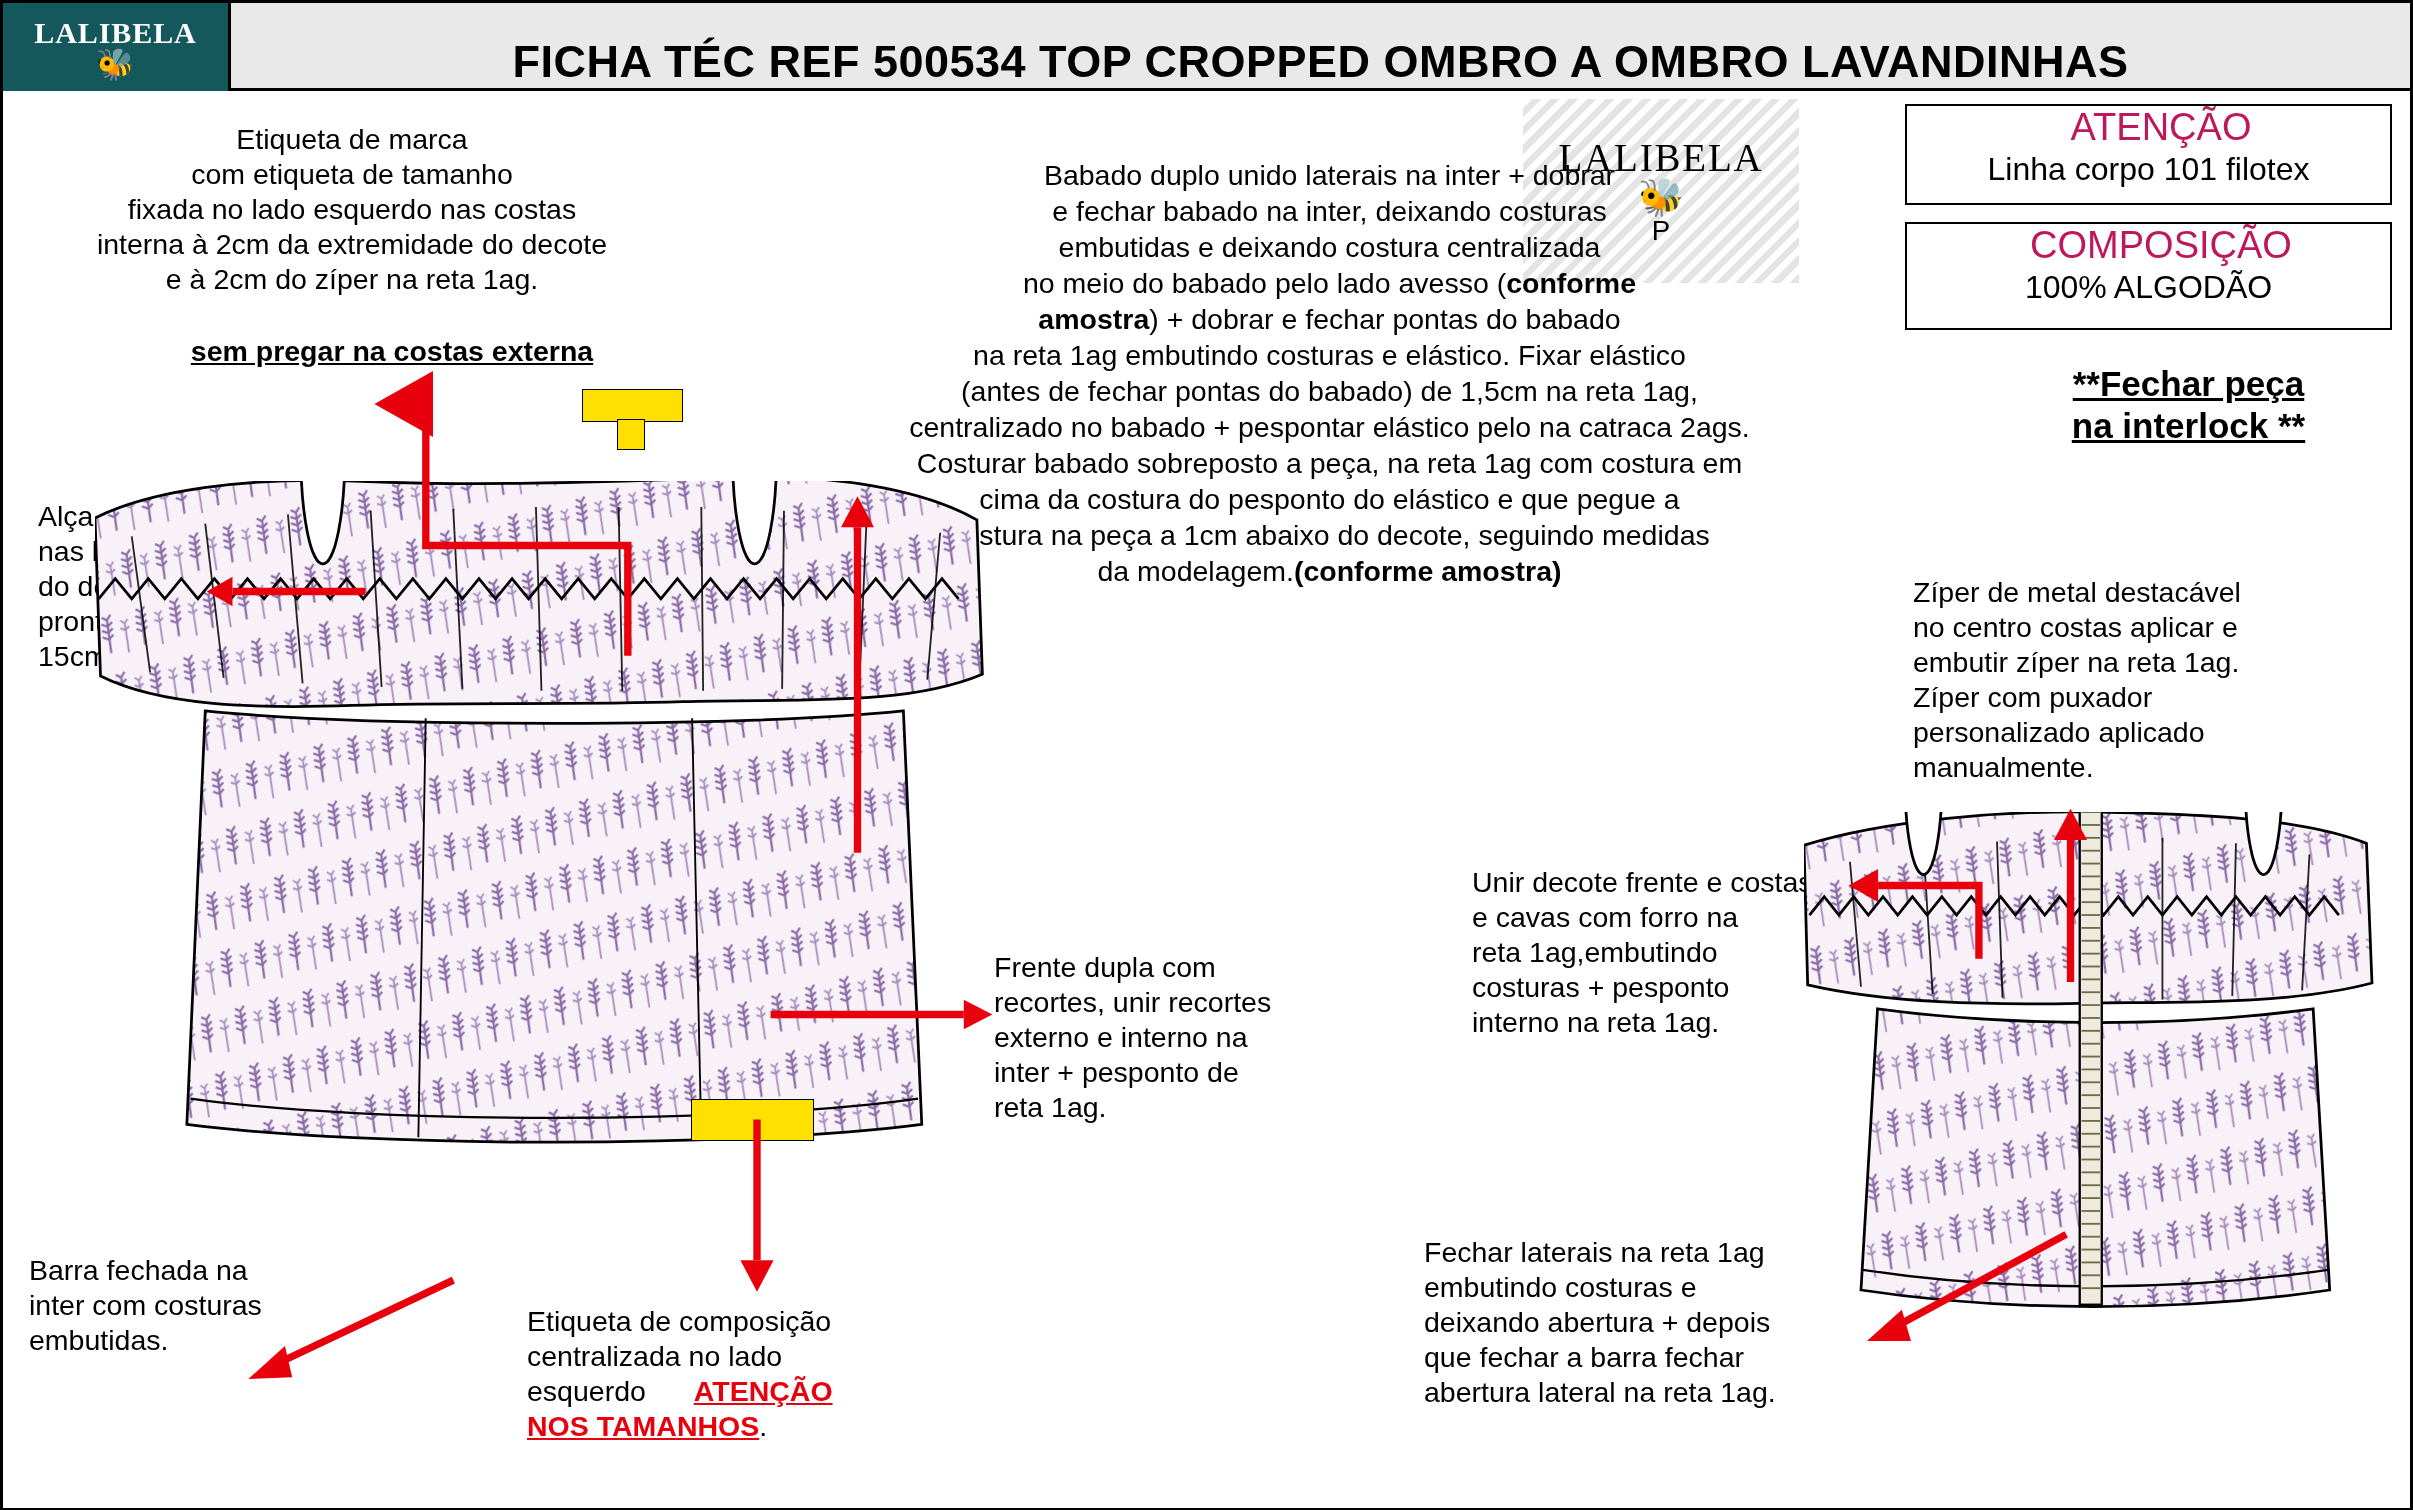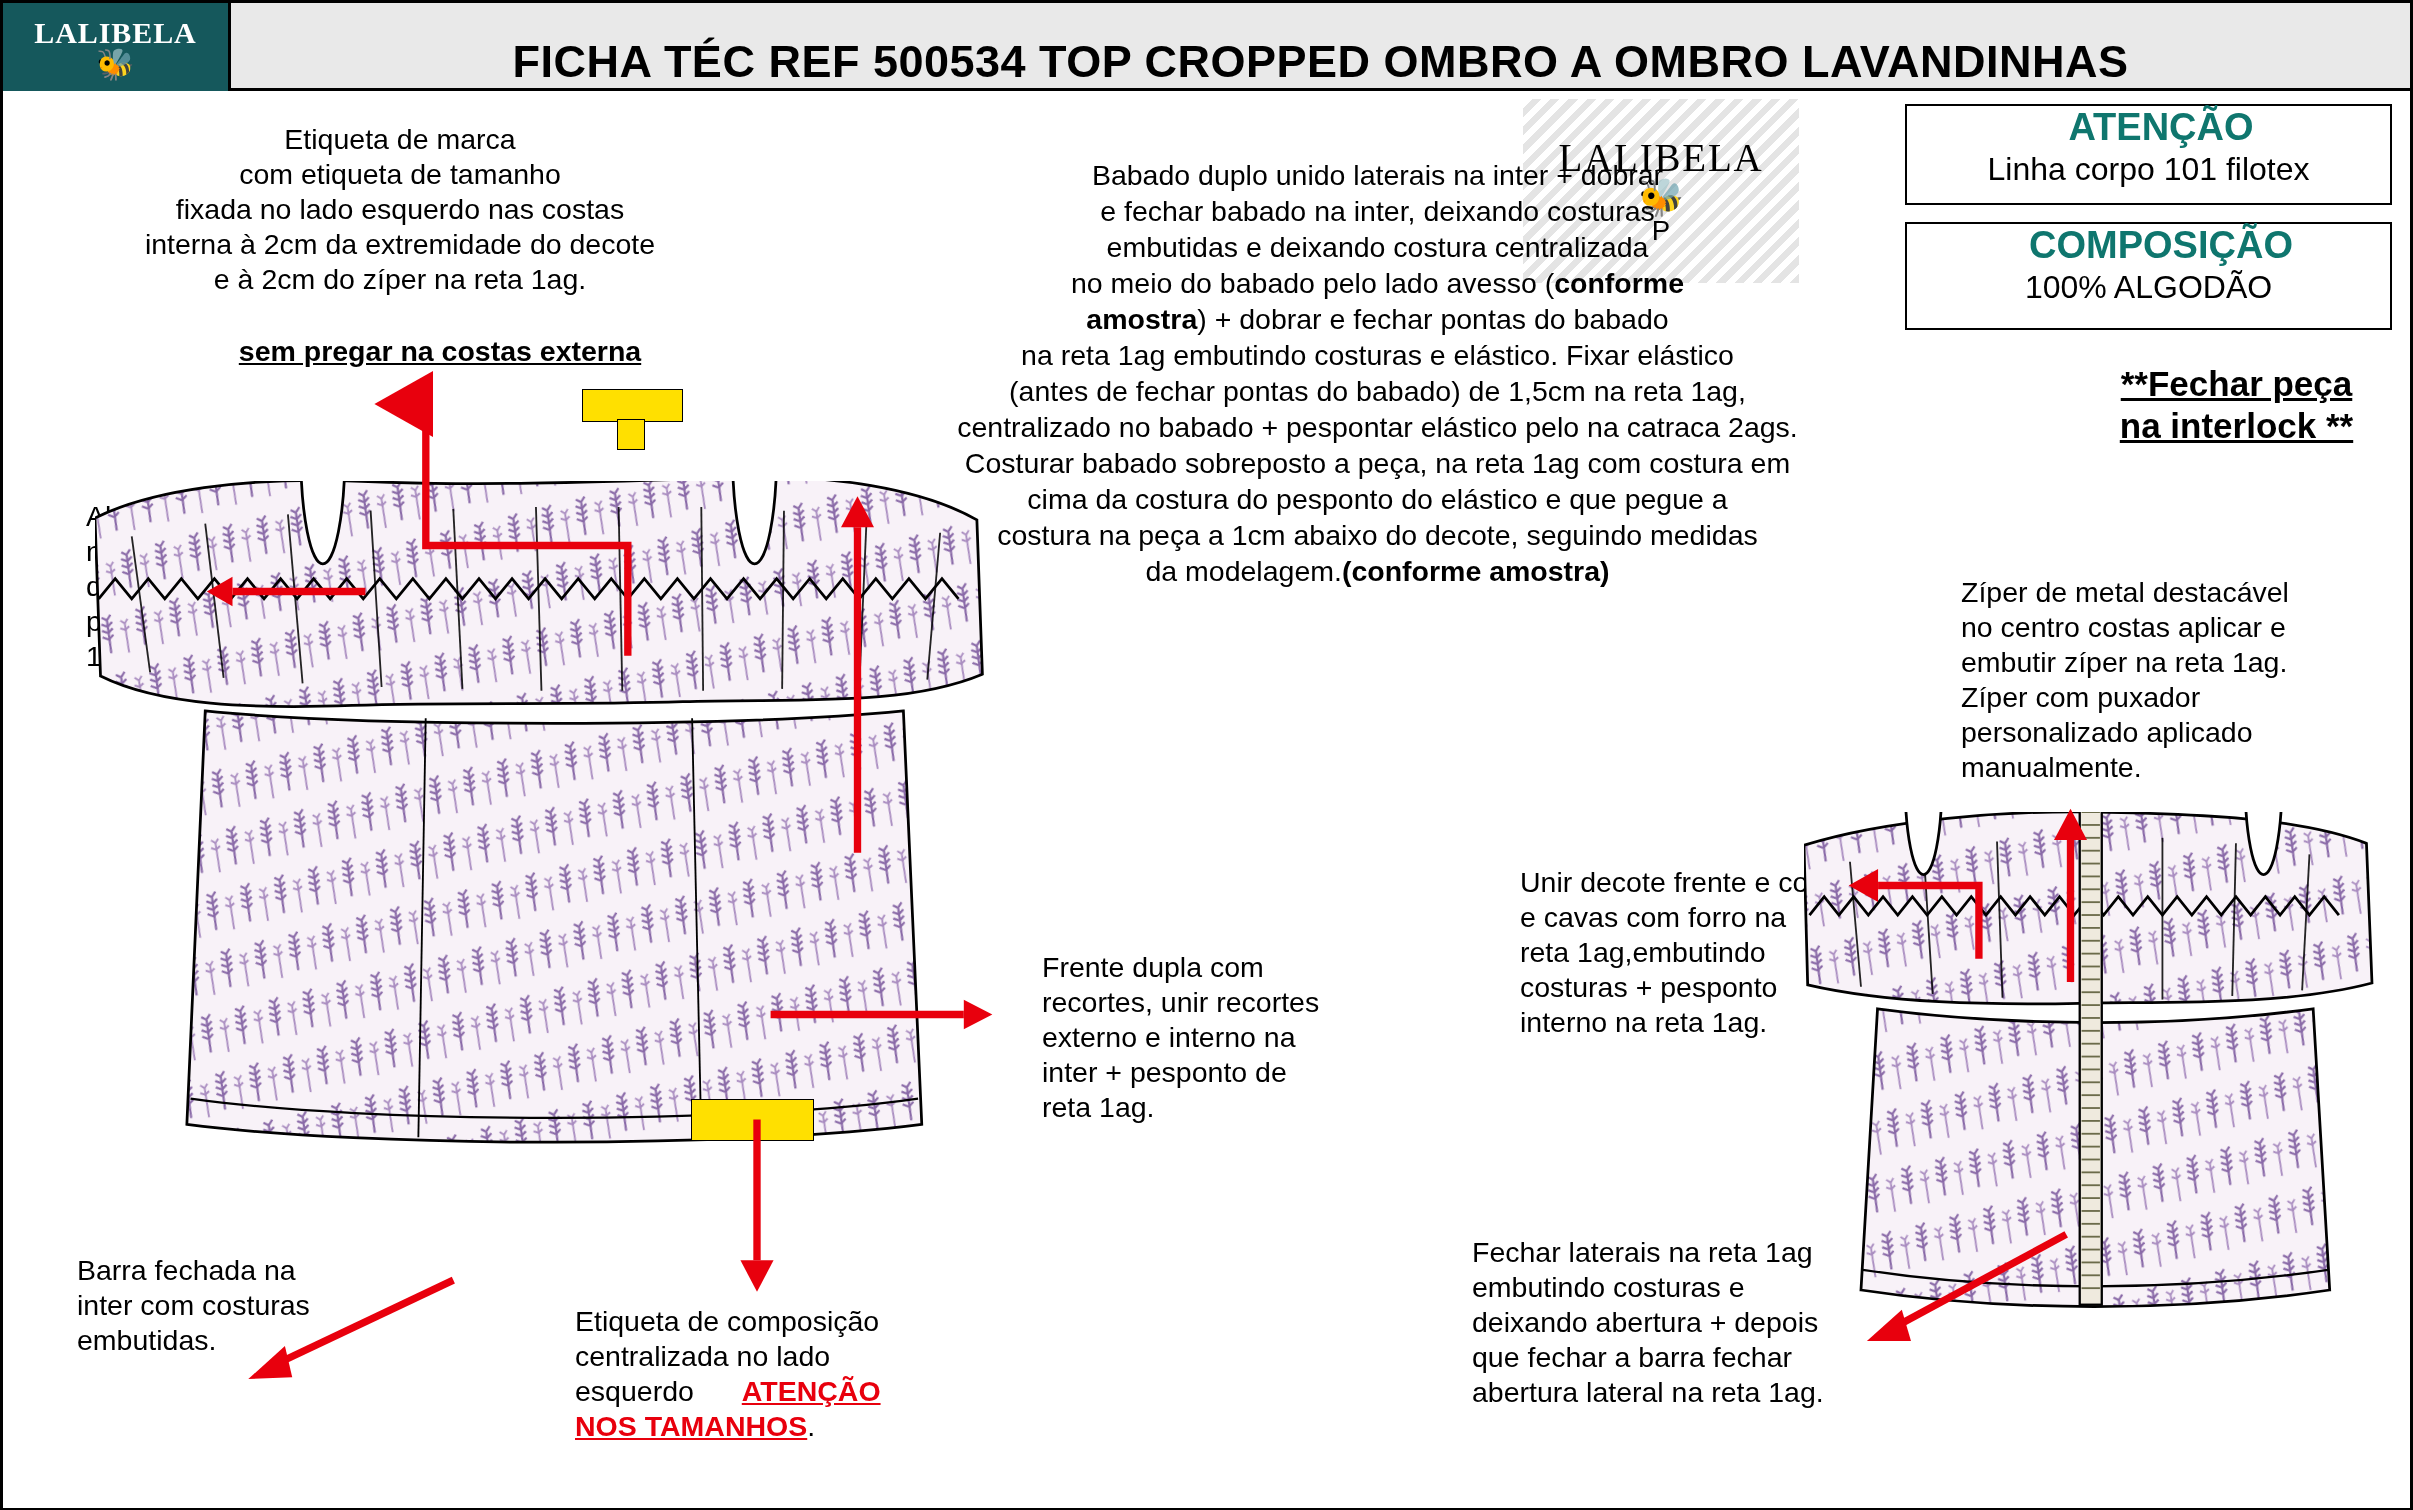--- a/index.html
+++ b/index.html
@@ -16,29 +16,29 @@
   .header{position:absolute;left:0;top:0;width:100%;height:92px;box-sizing:border-box;}
   .logo-box{position:absolute;left:0;top:0;width:228px;height:88px;background:#15585c;border-right:3.7px solid #000;
             box-sizing:border-box;display:flex;flex-direction:column;align-items:center;justify-content:center;}
   .logo-word{color:#ffffff;font-size:30px;font-weight:bold;letter-spacing:0.9px;font-family:"Liberation Serif",serif;}
   .logo-bee{color:#ffffff;font-size:31px;line-height:26px;margin-top:1.8px;}
   .title-box{position:absolute;left:228px;top:0;right:0;height:88px;border-bottom:3.7px solid #000;
              background:#e9e9e9;box-sizing:border-box;display:flex;align-items:flex-end;justify-content:center;}
   .title-box .t{font-size:45px;font-weight:bold;letter-spacing:0.5px;}
 
   
-  .txt{position:absolute;font-size:28.5px;line-height:35px;white-space:pre-line;padding-left:48px;}
+  .txt{position:absolute;font-size:28.5px;line-height:35px;white-space:pre-line;}
   .txt.c{text-align:center;}
   .b{font-weight:bold;}
   .u{text-decoration:underline;margin-left:40px;}
   .red{color:#e8000d;}
 
   
   .box{position:absolute;border:2.8px solid #000;box-sizing:border-box;text-align:center;background:#fff;}
-  .box .h{color:#0f766e;font-weight:bold;font-size:38px;line-height:43px;margin-left:25px;}
+  .box .h{color:#be185d;font-weight:normal;font-size:38px;line-height:43px;margin-left:25px;}
   .box .v{font-size:32px;line-height:40px;}
 
   
   .wm{position:absolute;left:1520px;top:96px;width:276px;height:184px;
       background:repeating-linear-gradient(135deg,#ffffff 0 6.4px,#e4e4e4 6.4px 13px);
       display:flex;flex-direction:column;align-items:center;justify-content:center;}
   .wm .w1{font-family:"Liberation Serif",serif;font-size:39px;letter-spacing:1.8px;}
   .wm .w2{font-size:37px;line-height:35px;}
   .wm .w3{font-size:27.6px;}
 

